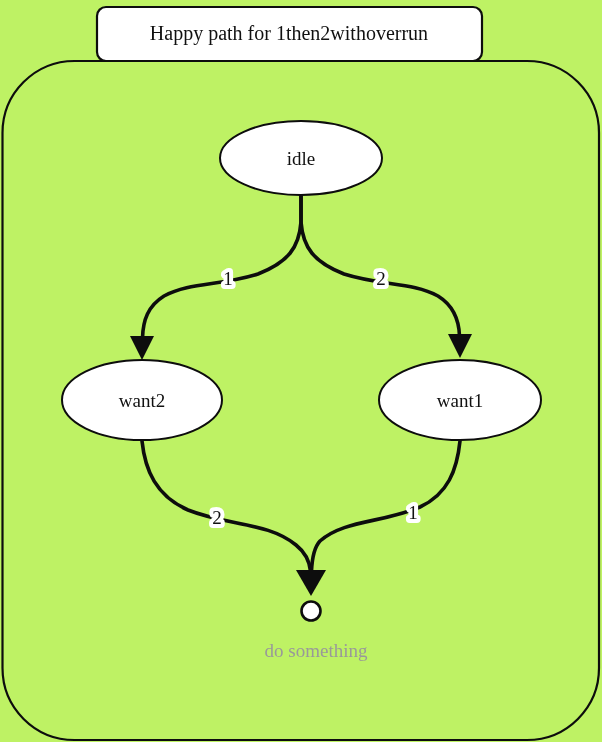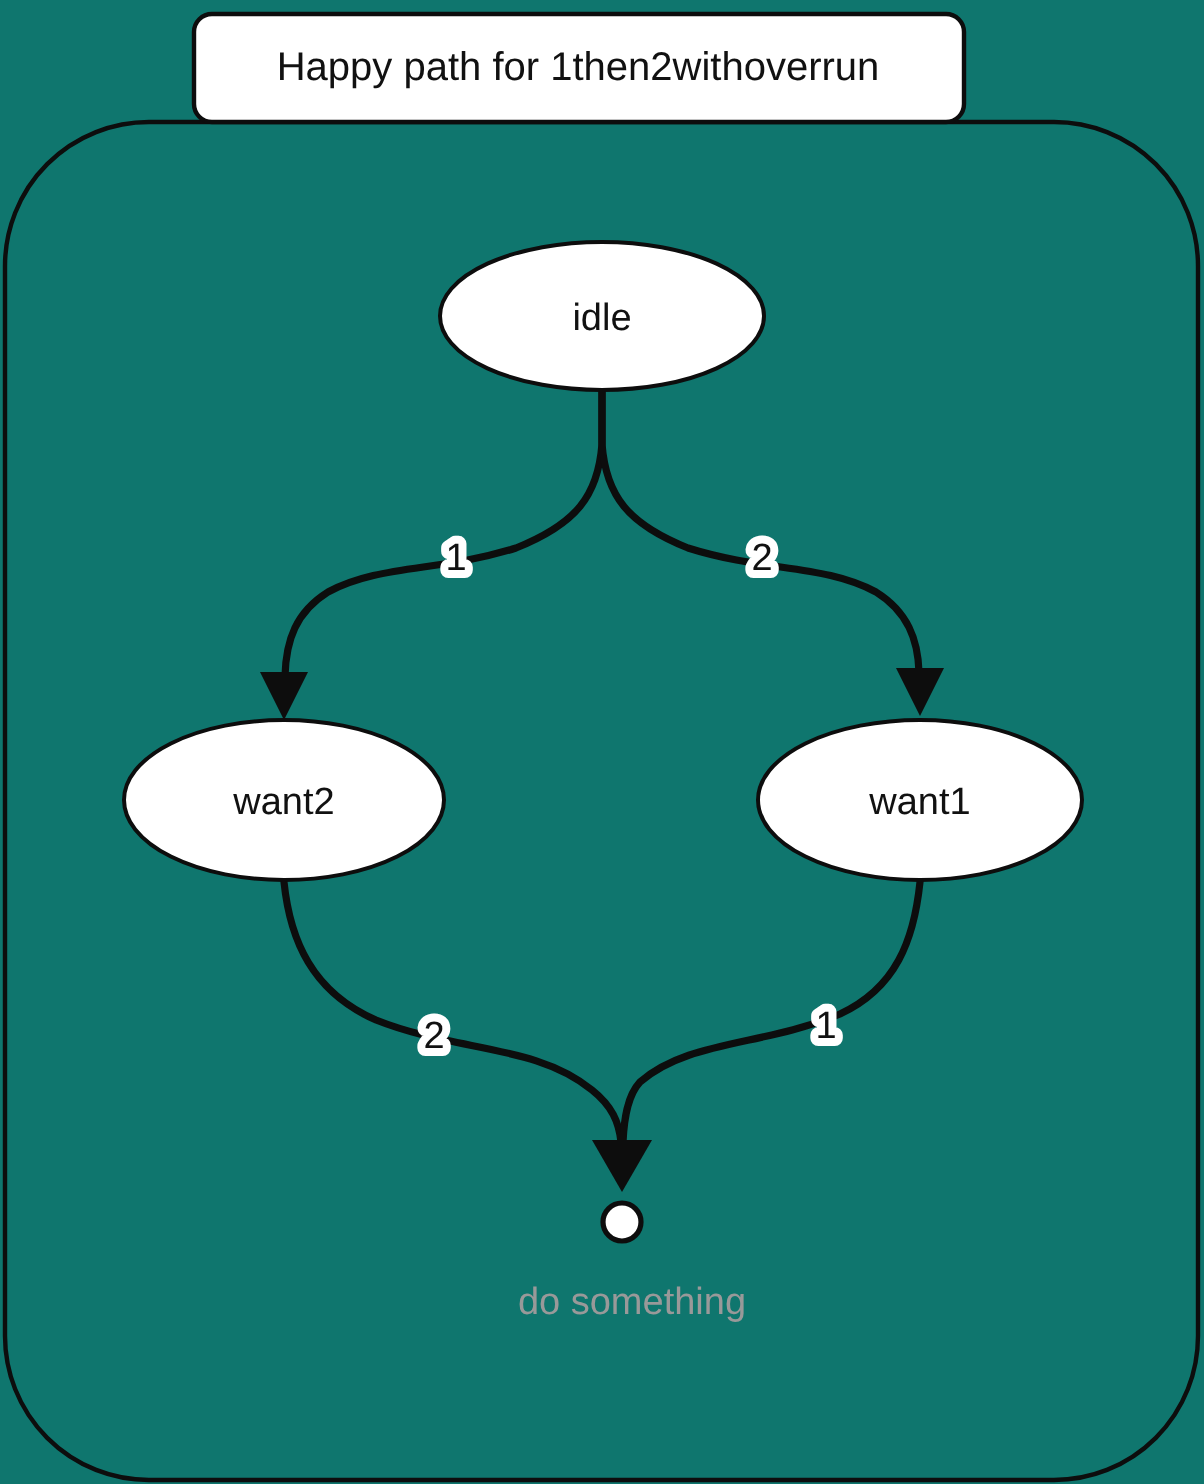--- a/index.html
+++ b/index.html
@@ -4,22 +4,22 @@
 <style>
   html, body {
     margin: 0;
     padding: 0;
     background: #ffffff;
   }
   .stage {
     position: relative;
     width: 602px;
     height: 742px;
-    background: #0f766e;
-    font-family: Liberation Sans, sans-serif;
+    background: #bef264;
+    font-family: Liberation Serif, serif;
     overflow: hidden;
   }
   svg { display: block; }
 
   .container-border {
     fill: none;
     stroke: #0d0d0d;
     stroke-width: 2.2;
   }
   .title-rect {

